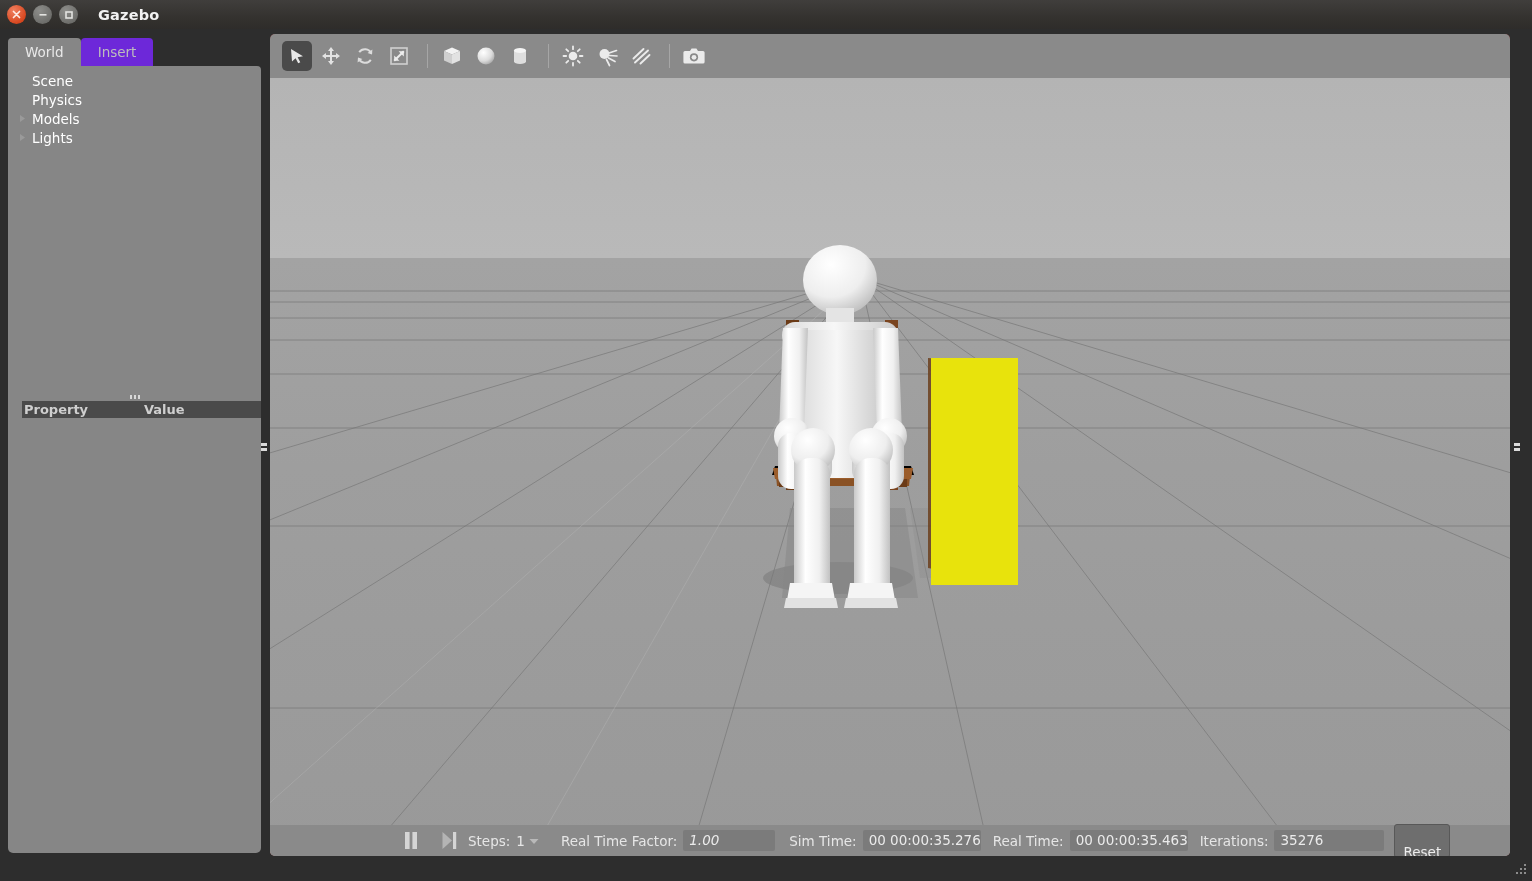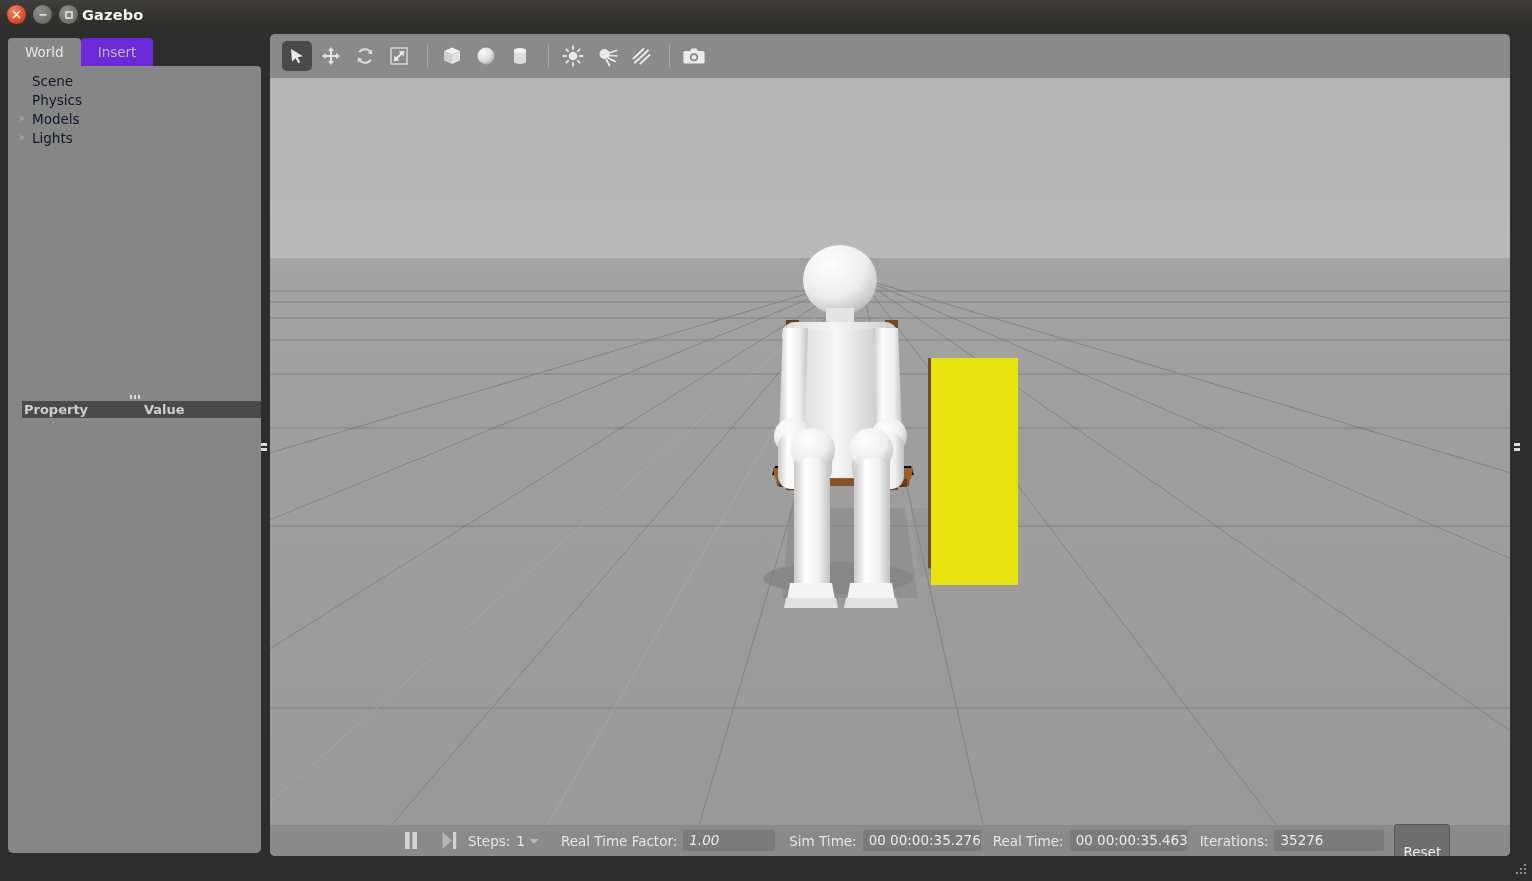--- a/index.html
+++ b/index.html
@@ -17,41 +17,41 @@
     position:absolute; left:0; top:0; width:1532px; height:29px;
     background:linear-gradient(to bottom,#403e3c 0%,#34322f 60%,#2e2c2a 100%);
     display:flex; align-items:center;
   }
   .wbtn { width:19px; height:19px; border-radius:50%; margin-left:7px;
           display:flex; align-items:center; justify-content:center;
           position:relative; flex:0 0 auto; }
   .wbtn.close { background:radial-gradient(circle at 35% 30%,#f08060,#d8471f 70%,#b83b14); margin-left:7px; }
   .wbtn.min, .wbtn.max { background:radial-gradient(circle at 35% 30%,#8d8d8a,#6e6e6b 70%,#5c5c59); }
   .wbtn svg { display:block; }
-  #win-title { margin-left:4px; font-weight:bold; font-size:14.5px; color:#f2f2f2; letter-spacing:.2px; }
+  #win-title { margin-left:20px; font-weight:bold; font-size:14.5px; color:#f2f2f2; letter-spacing:.2px; }
 
   
   #left-panel {
     position:absolute; left:8px; top:38px; width:253px; height:815px;
   }
   #tabbar { position:absolute; left:0; top:0; height:28px; display:flex; align-items:flex-end; }
   .tab {
     height:28px; padding:4px 17px; display:flex; align-items:center;
     border-top-left-radius:4px; border-top-right-radius:4px;
     font-size:13.5px;
   }
   .tab.active { background:#868686; color:#e9e9e9; }
   .tab.inactive { background:#6d28d9; color:#bdbdbd; }
   #panel-body {
     position:absolute; left:0; top:28px; width:253px; height:787px;
     background:#868686; border-top-right-radius:4px;
     border-bottom-left-radius:5px; border-bottom-right-radius:5px;
   }
   #tree { position:absolute; left:0; top:5px; width:253px; }
-  .tree-item { height:19px; display:flex; align-items:center; padding-left:22px; color:#0f172a; font-size:13.5px; }
+  .tree-item { height:19px; display:flex; align-items:center; padding-left:22px; color:#ffffff; font-size:13.5px; }
   .tree-arrow { width:12px; margin-left:-14px; margin-right:2px; display:flex; align-items:center; justify-content:center; }
   .tree-arrow svg { display:block; }
   .tree-label { margin-left:2px; }
 
   
   #panel-splitter {
     position:absolute; left:0; top:326px; width:253px; height:9px;
     display:flex; align-items:center; justify-content:center;
   }
   #panel-splitter .dots { display:flex; gap:2px; }

